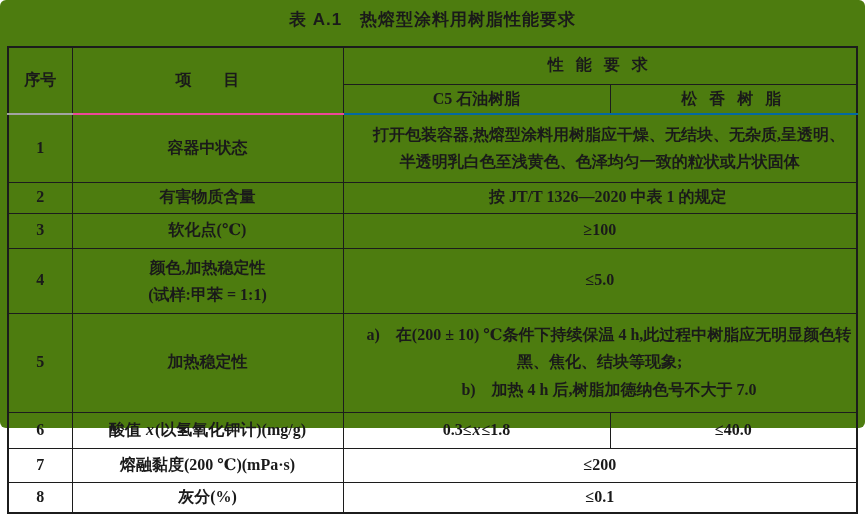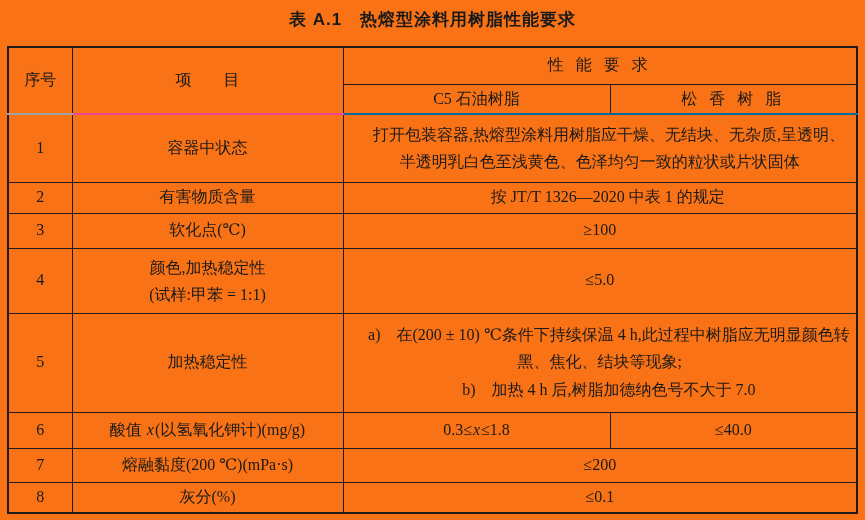--- a/index.html
+++ b/index.html
@@ -7,44 +7,45 @@
     padding: 0;
     background: #ffffff;
     width: 865px;
     height: 520px;
     overflow: hidden;
     font-family: "Liberation Serif", "DejaVu Serif", serif;
     color: #1a1a1a;
   }
   .page {
     width: 865px;
-    height: 520px;
-    background: #f97316;
+    height: 428px;
+    background: #4d7c0f;
     box-sizing: border-box;
+    border-radius: 6px;
   }
   .table-title {
     text-align: center;
     font-family: "Liberation Sans", "DejaVu Sans", sans-serif;
     font-weight: bold;
     font-size: 17px;
     letter-spacing: 1px;
     padding-top: 9px;
     height: 28px;
     line-height: 22px;
   }
   table.std {
     border-collapse: collapse;
     table-layout: fixed;
     width: 849px;
     margin: 9px auto 0 auto;
     border: 2px solid #1c1c1c;
   }
   table.std th, table.std td {
     border: 1px solid #1c1c1c;
-    font-weight: normal;
+    font-weight: bold;
     font-size: 16px;
     text-align: center;
     vertical-align: middle;
     padding: 2px 4px;
     box-sizing: border-box;
     line-height: 1.55;
   }
   
   tr.hdr2 th { border-bottom: 2px solid #0369a1; }
   col.c-no    { width: 64px; }

